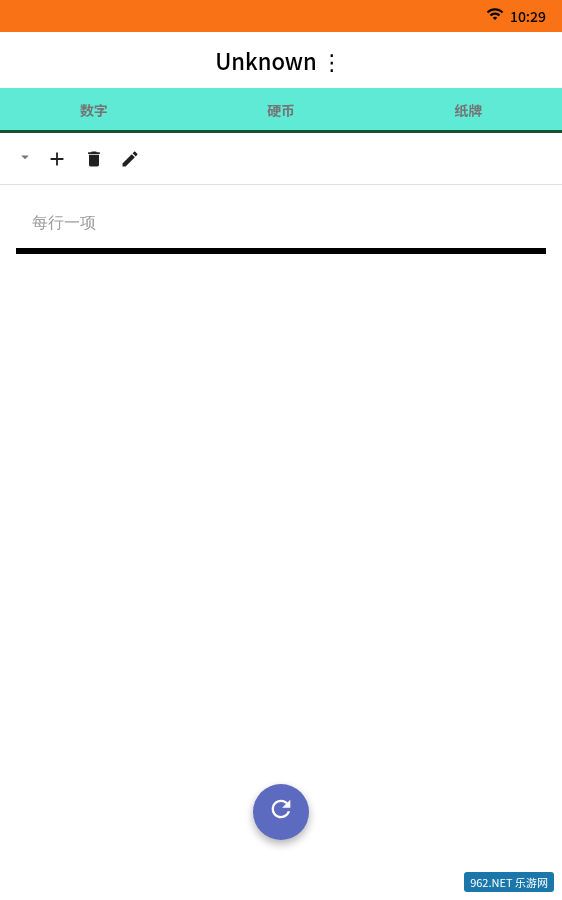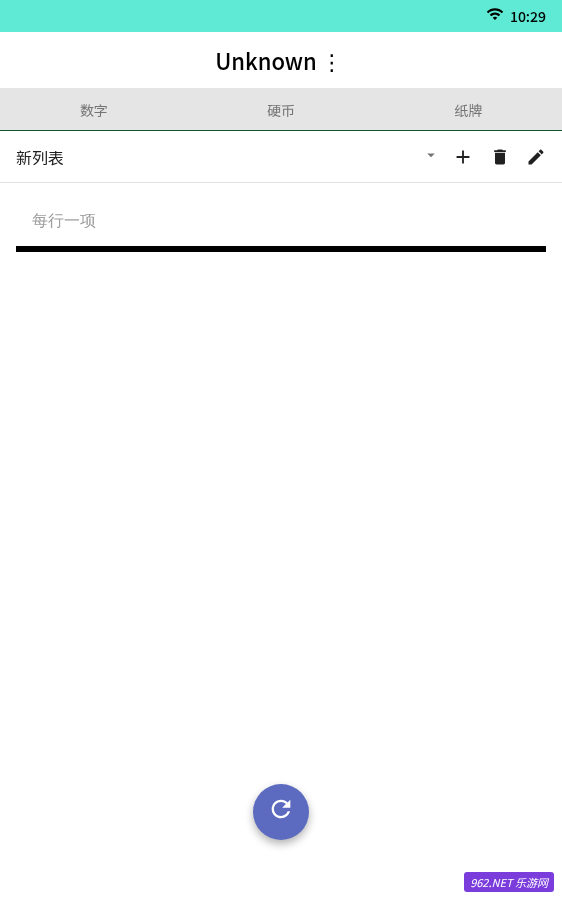--- a/index.html
+++ b/index.html
@@ -17,21 +17,21 @@
       position: relative;
     }
 
     
     .status-bar {
       display: flex;
       justify-content: flex-end;
       align-items: center;
       padding: 6px 16px;
       height: 32px;
-      background: #5eead4;
+      background: #f97316;
       gap: 6px;
     }
 
     .status-bar-time {
       font-size: 14px;
       font-weight: 500;
       color: #000;
     }
 
     .wifi-icon svg {
@@ -59,23 +59,24 @@
       font-size: 22px;
       color: #000;
       cursor: pointer;
       padding: 4px;
     }
 
     
     .tab-bar {
       display: flex;
       align-items: center;
-      border-bottom: 1px solid #14532d;
-      background: #e5e5e5;
+      border-bottom: 3px solid #14532d;
+      background: #5eead4;
       overflow-x: auto;
+      font-weight: bold;
     }
 
     .tab-bar::-webkit-scrollbar {
       display: none;
     }
 
     .tab-item {
       flex: 1;
       display: flex;
       flex-direction: column;
@@ -182,27 +183,26 @@
     .fab-icon {
       color: #ffffff;
       font-size: 24px;
     }
 
     
     .watermark {
       position: absolute;
       bottom: 8px;
       right: 8px;
-      background: #6d28d9;
+      background: #0369a1;
       color: #fff;
       font-size: 11px;
       padding: 2px 6px;
       border-radius: 3px;
       opacity: 0.9;
-      font-style: italic;
     }
   </style>
 </head>
 <body>
 
 <div class="status-bar">
   <span class="wifi-icon">
     <svg viewBox="0 0 24 24" fill="currentColor">
       <path d="M1 9l2 2c4.97-4.97 13.03-4.97 18 0l2-2C16.93 2.93 7.08 2.93 1 9zm8 8l3 3 3-3c-1.65-1.66-4.34-1.66-6 0zm-4-4l2 2c2.76-2.76 7.24-2.76 10 0l2-2C15.14 9.14 8.87 9.14 5 13z"></path>
     </svg>
@@ -221,21 +221,20 @@
   </div>
   <div class="tab-item">
     <span>硬币</span>
   </div>
   <div class="tab-item">
     <span>纸牌</span>
   </div>
 </div>
 
 <div class="toolbar-row">
-  <span class="list-name">新列表</span>
   <span class="dropdown-icon">
     <svg width="18" height="18" viewBox="0 0 24 24" fill="currentColor">
       <path d="M7 10l5 5 5-5z"></path>
     </svg>
   </span>
   <div class="toolbar-actions">
     <span class="toolbar-btn">
       <svg width="22" height="22" viewBox="0 0 24 24" fill="currentColor">
         <path d="M19 13h-6v6h-2v-6H5v-2h6V5h2v6h6v2z"></path>
       </svg>

